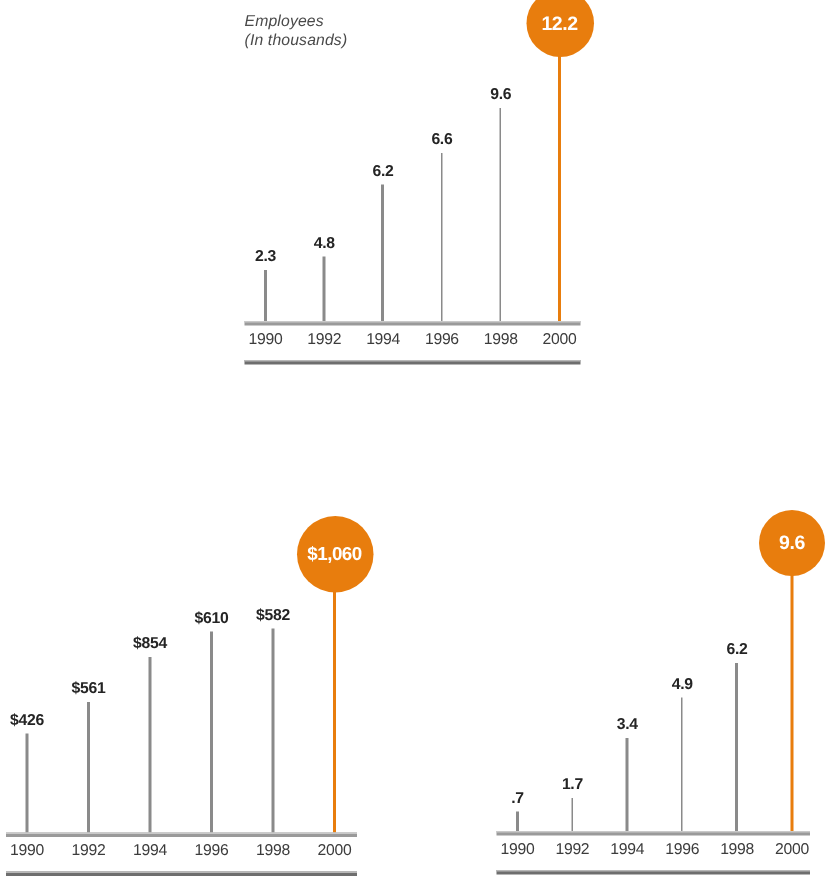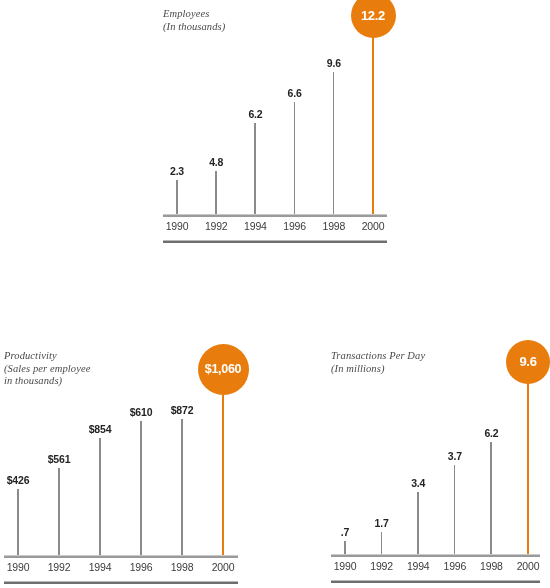--- a/index.html
+++ b/index.html
@@ -15,21 +15,21 @@
     font-family: "Liberation Sans", "DejaVu Sans", sans-serif;
     -webkit-font-smoothing: antialiased;
   }
 
   .chart {
     position: absolute;
   }
 
   
   .chart-title {
-    font-family: Liberation Serif, serif;
+    font-family: Liberation Sans, sans-serif;
     font-style: italic;
     font-size: 10.5px;
     line-height: 12.5px;
     color: #4a4a4a;
     white-space: pre-line;
     letter-spacing: 0.1px;
   }
 
   
   .plot {
@@ -151,80 +151,75 @@
       <div class="tick-label" style="left: 53.2px; top: 212px;">1992</div>
       <div class="tick-label" style="left: 92.4px; top: 212px;">1994</div>
       <div class="tick-label" style="left: 131.6px; top: 212px;">1996</div>
       <div class="tick-label" style="left: 170.8px; top: 212px;">1998</div>
       <div class="tick-label" style="left: 210px; top: 212px;">2000</div>
     </div>
   <div class="axis-rule" id="axisrule-employees" style="top:232px; width:224px;"></div>
 </div>
 
 <div class="chart" id="chart-productivity" style="left:4px; top:350px; width:234px; height:238px;">
-  <div class="chart-title" style="position:absolute; left:0; top:0;">Productivity
-(Sales per employee
-in thousands)</div>
   <div class="plot" id="plot-productivity" style="top:40px; width:234px; height:165px;">
       <div class="stem-slot" style="left: 14px;">
         <div class="stem" style="height: 66.3113px;"></div>
         <div class="stem-label" style="bottom: 69.3113px;">$426</div>
       </div>
       <div class="stem-slot" style="left: 55px;">
         <div class="stem" style="height: 87.3255px;"></div>
         <div class="stem-label" style="bottom: 90.3255px;">$561</div>
       </div>
       <div class="stem-slot" style="left: 96px;">
         <div class="stem" style="height: 117.368px;"></div>
         <div class="stem-label" style="bottom: 120.368px;">$854</div>
       </div>
       <div class="stem-slot" style="left: 137px;">
         <div class="stem" style="height: 133.712px;"></div>
         <div class="stem-label" style="bottom: 136.712px;">$610</div>
       </div>
       <div class="stem-slot" style="left: 178px;">
         <div class="stem" style="height: 135.736px;"></div>
-        <div class="stem-label" style="bottom: 138.736px;">$872</div>
+        <div class="stem-label" style="bottom: 138.736px;">$582</div>
       </div>
       <div class="stem-slot" style="left: 219px;">
         <div class="stem accent" style="height: 165px;"></div>
         <div class="bubble" style="width: 51px; height: 51px; bottom: 160.41px; margin-left: -25.5px; font-size: 12.5px;">$1,060</div>
       </div>
     </div>
   <div class="axis-base" id="axisbase-productivity" style="top:205px; width:234px;"></div>
   <div id="ticks-productivity">
       <div class="tick-label" style="left: 14px; top: 211px;">1990</div>
       <div class="tick-label" style="left: 55px; top: 211px;">1992</div>
       <div class="tick-label" style="left: 96px; top: 211px;">1994</div>
       <div class="tick-label" style="left: 137px; top: 211px;">1996</div>
       <div class="tick-label" style="left: 178px; top: 211px;">1998</div>
       <div class="tick-label" style="left: 219px; top: 211px;">2000</div>
     </div>
   <div class="axis-rule" id="axisrule-productivity" style="top:231px; width:234px;"></div>
 </div>
 
 <div class="chart" id="chart-transactions" style="left:331px; top:350px; width:209px; height:238px;">
-  <div class="chart-title" style="position:absolute; left:0; top:0;">Transactions Per Day
-(In millions)</div>
   <div class="plot" id="plot-transactions" style="top:30px; width:209px; height:174px;">
       <div class="stem-slot" style="left: 14px;">
         <div class="stem" style="height: 12.6875px;"></div>
         <div class="stem-label" style="bottom: 15.6875px;">.7</div>
       </div>
       <div class="stem-slot" style="left: 50.6px;">
         <div class="stem" style="height: 21.75px;"></div>
         <div class="stem-label" style="bottom: 24.75px;">1.7</div>
       </div>
       <div class="stem-slot" style="left: 87.2px;">
         <div class="stem" style="height: 61.625px;"></div>
         <div class="stem-label" style="bottom: 64.625px;">3.4</div>
       </div>
       <div class="stem-slot" style="left: 123.8px;">
         <div class="stem" style="height: 88.8125px;"></div>
-        <div class="stem-label" style="bottom: 91.8125px;">3.7</div>
+        <div class="stem-label" style="bottom: 91.8125px;">4.9</div>
       </div>
       <div class="stem-slot" style="left: 160.4px;">
         <div class="stem" style="height: 112.375px;"></div>
         <div class="stem-label" style="bottom: 115.375px;">6.2</div>
       </div>
       <div class="stem-slot" style="left: 197px;">
         <div class="stem accent" style="height: 174px;"></div>
         <div class="bubble" style="width: 44px; height: 44px; bottom: 170.04px; margin-left: -22px; font-size: 13px;">9.6</div>
       </div>
     </div>

